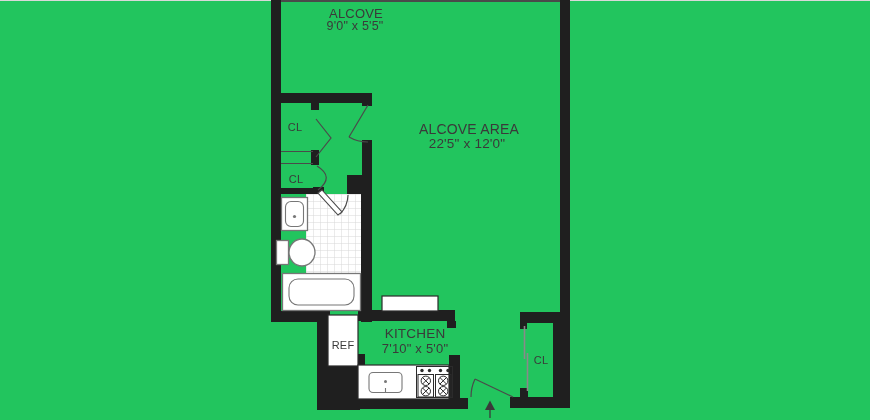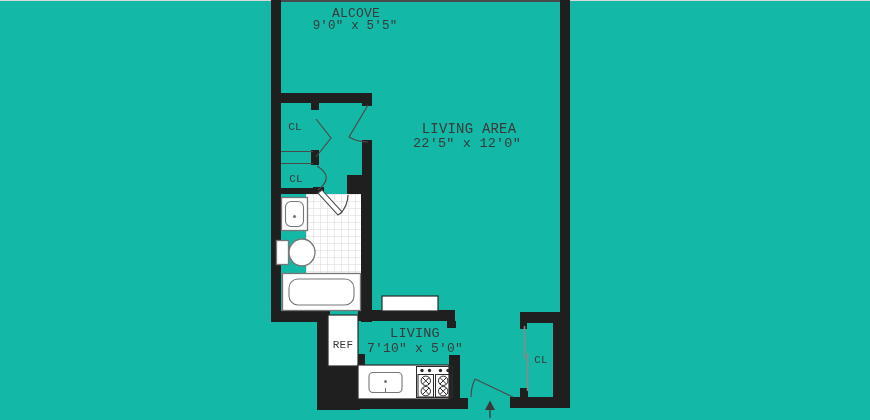--- a/index.html
+++ b/index.html
@@ -21,21 +21,21 @@
   .slide{stroke:var(--slide);stroke-width:1.6;}
   .tileln{stroke:var(--tile);stroke-width:1;fill:none;}
   .arrow{stroke:var(--text);stroke-width:1.3;}
   .arrowhead{fill:var(--text);}
   .lbl{position:absolute;transform:translate(-50%,-50%);color:var(--text);
        white-space:nowrap;letter-spacing:.2px;line-height:1;}
 </style>
 </head>
 <body>
 
-<div id="stage" style="background: #14b8a6; font-family: Liberation Mono, monospace;">
+<div id="stage" style="background: #22c55e;">
 
   <svg id="plan-svg" width="870" height="420" viewBox="0 0 870 420">
     <defs>
       <pattern id="tiles" width="7" height="7" patternUnits="userSpaceOnUse" x="306" y="194">
         <rect width="7" height="7" fill="#ffffff"></rect>
         <path class="tileln" d="M7 0 H0 V7"></path>
       </pattern>
     </defs>
 
     <rect class="hairline" x="0" y="0" width="870" height="1"></rect>
@@ -152,21 +152,21 @@
       </g>
       <g>
         <line class="arrow" x1="490" y1="418" x2="490" y2="407"></line>
         <path class="arrowhead" d="M490 400.5 L485 410 L495 410 Z"></path>
       </g>
     </g>
   </svg>
 
   <div class="lbl" style="left:356px;top:13px;font-size:13px">ALCOVE</div>
   <div class="lbl" style="left:355px;top:26px;font-size:12.5px">9'0" x 5'5"</div>
-  <div class="lbl" style="left:469px;top:129px;font-size:14px">LIVING AREA</div>
+  <div class="lbl" style="left:469px;top:129px;font-size:14px">ALCOVE AREA</div>
   <div class="lbl" style="left:467px;top:144px;font-size:13.5px">22'5" x 12'0"</div>
-  <div class="lbl" style="left:415px;top:334px;font-size:13.5px">LIVING</div>
+  <div class="lbl" style="left:415px;top:334px;font-size:13.5px">KITCHEN</div>
   <div class="lbl" style="left:415px;top:348px;font-size:13px">7'10" x 5'0"</div>
   <div class="lbl" style="left:343px;top:345px;font-size:11px">REF</div>
   <div class="lbl" style="left:295px;top:127px;font-size:11px">CL</div>
   <div class="lbl" style="left:296px;top:179px;font-size:11px">CL</div>
   <div class="lbl" style="left:541px;top:360px;font-size:11px">CL</div>
 </div>
 
 </body></html>

